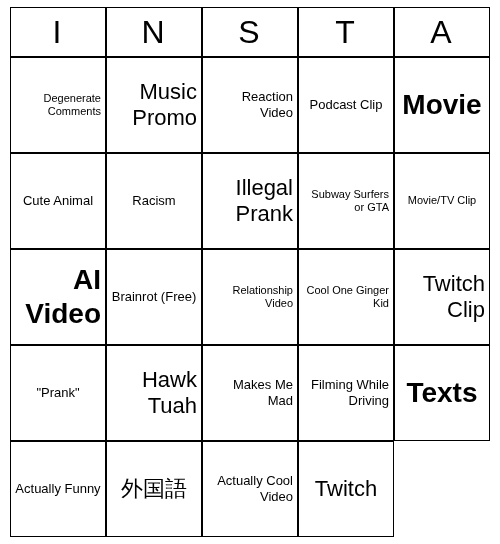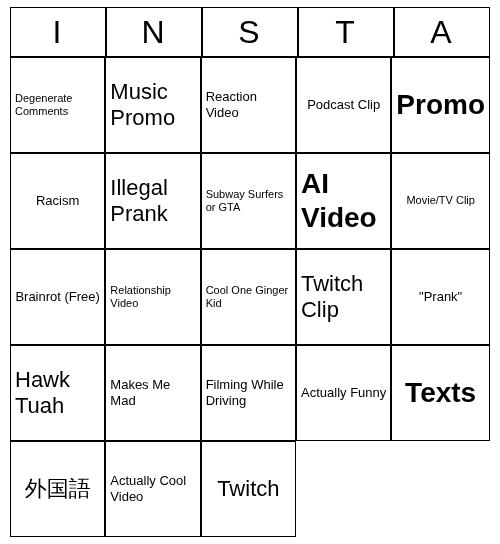--- a/index.html
+++ b/index.html
@@ -36,21 +36,21 @@
       display: grid;
       grid-template-columns: repeat(5, 1fr);
       grid-template-rows: repeat(5, 1fr);
       flex: 1;
     }
     .cell {
       border: 1px solid #000;
       display: flex;
       align-items: center;
       justify-content: center;
-      text-align: left;
+      text-align: right;
       padding: 4px;
       font-size: 13px;
       line-height: 1.2;
       cursor: default;
     }
     .cell.large-text {
       font-size: 22px;
       font-weight: normal;
     }
     .cell.xl-text {
@@ -70,33 +70,34 @@
       <div class="header-cell">N</div>
       <div class="header-cell">S</div>
       <div class="header-cell">T</div>
       <div class="header-cell">A</div>
     </div>
   <div class="bingo-grid">
   <div class="cell small-text">Degenerate Comments</div>
       <div class="cell large-text">Music Promo</div>
       <div class="cell">Reaction Video</div>
       <div class="cell">Podcast Clip</div>
-      <div class="cell xl-text">Promo</div>
+      <div class="cell xl-text">Movie</div>
+      <div class="cell">Cute Animal</div>
       <div class="cell">Racism</div>
       <div class="cell large-text">Illegal Prank</div>
       <div class="cell small-text">Subway Surfers or GTA</div>
+      <div class="cell small-text">Movie/TV Clip</div>
       <div class="cell xl-text">AI Video</div>
-      <div class="cell small-text">Movie/TV Clip</div>
       <div class="cell">Brainrot (Free)</div>
       <div class="cell small-text">Relationship Video</div>
       <div class="cell small-text">Cool One Ginger Kid</div>
       <div class="cell large-text">Twitch Clip</div>
       <div class="cell">"Prank"</div>
       <div class="cell large-text">Hawk Tuah</div>
       <div class="cell">Makes Me Mad</div>
       <div class="cell">Filming While Driving</div>
+      <div class="cell xl-text">Texts</div>
       <div class="cell">Actually Funny</div>
-      <div class="cell xl-text">Texts</div>
       <div class="cell large-text">外国語</div>
       <div class="cell">Actually Cool Video</div>
       <div class="cell large-text">Twitch</div>
     </div>
 </div>
 
 </body></html>

